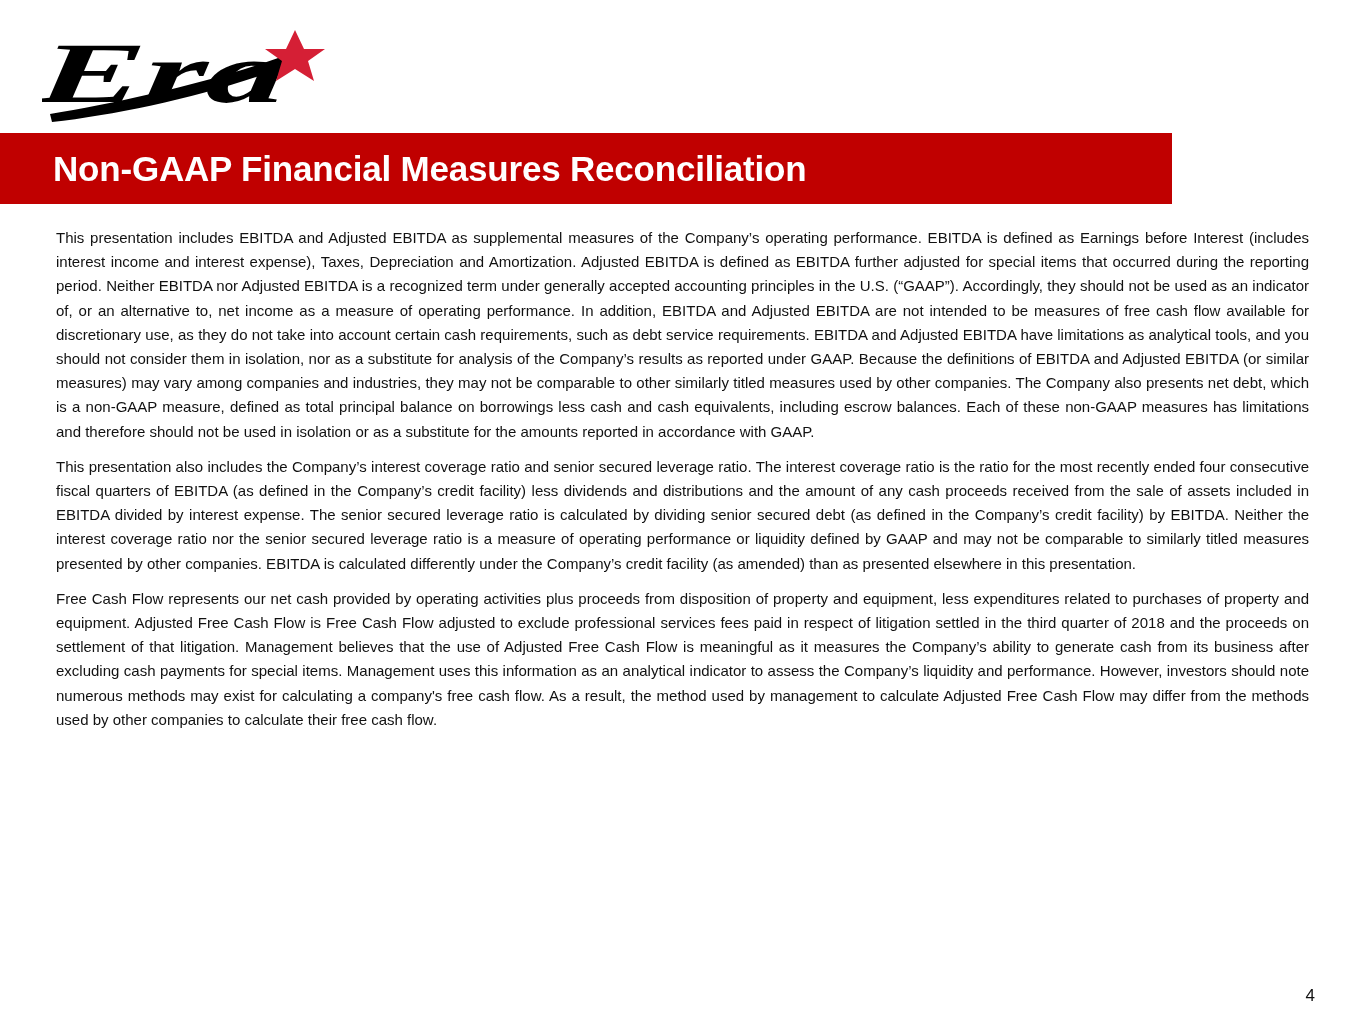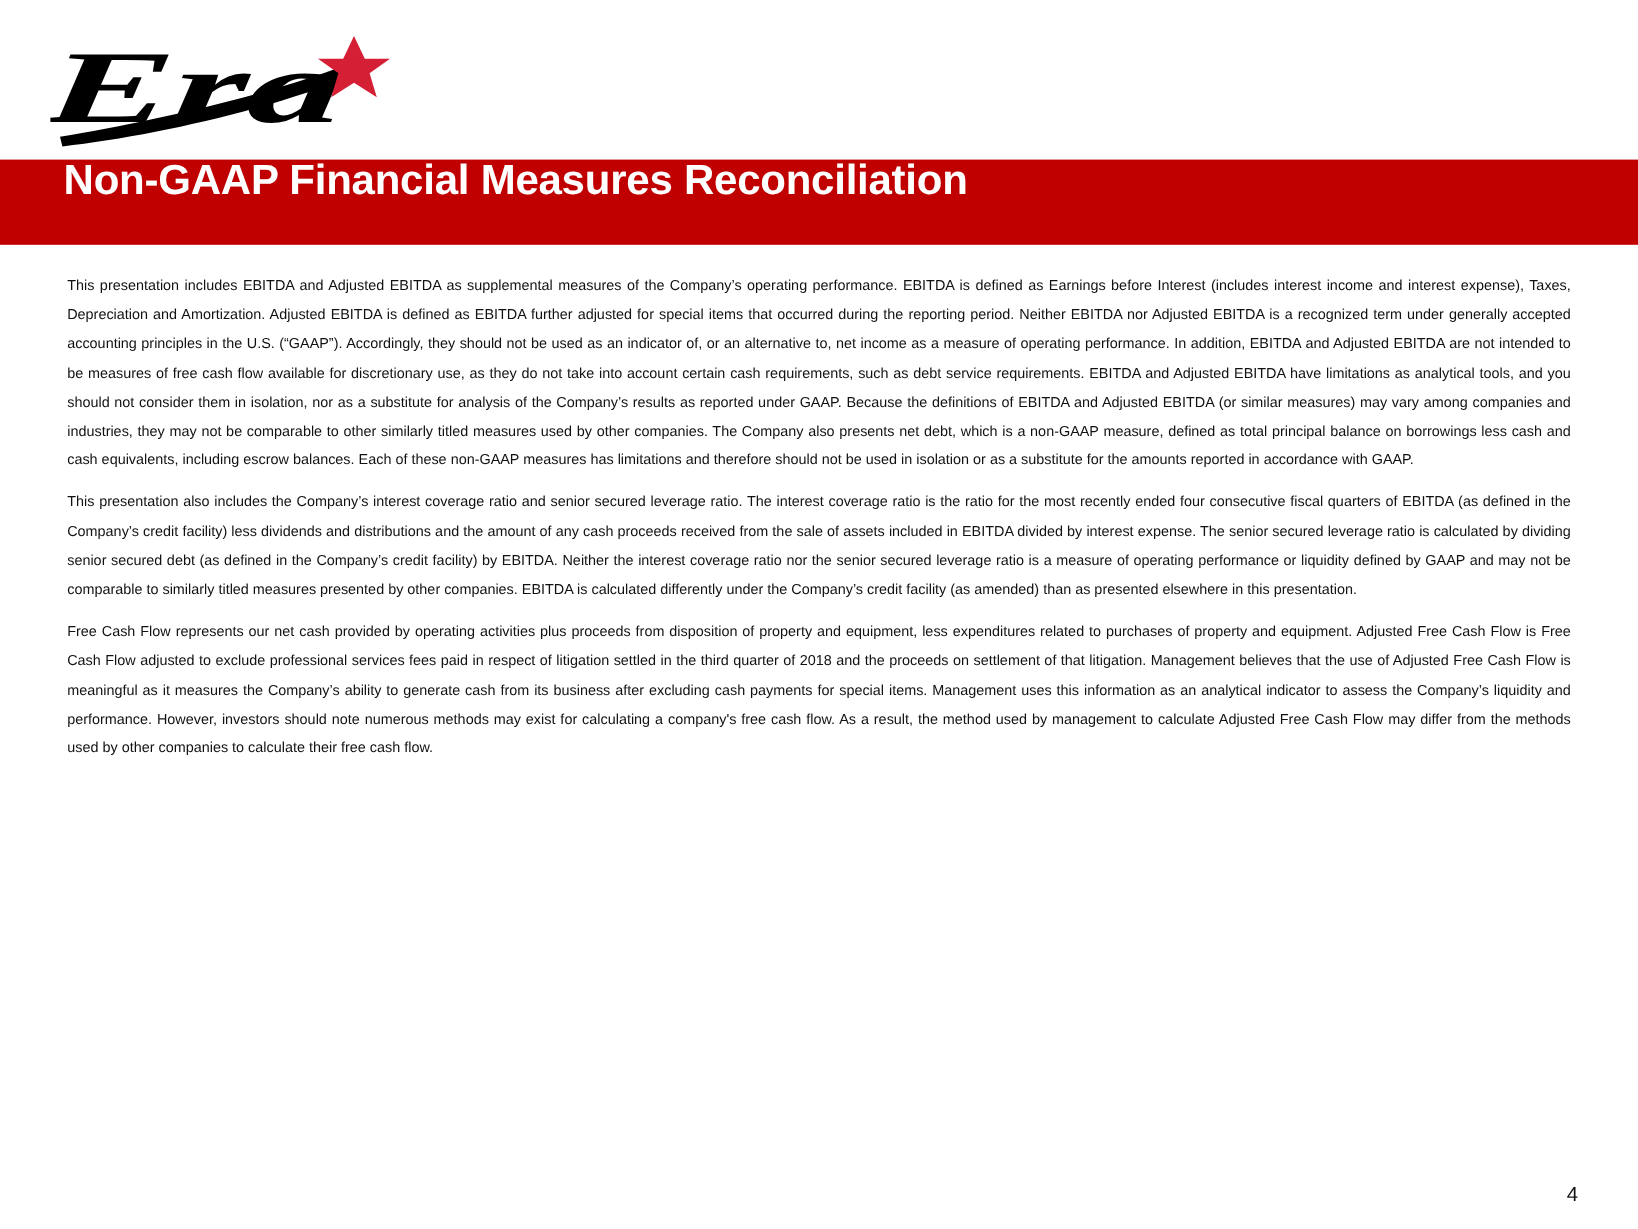--- a/index.html
+++ b/index.html
@@ -36,25 +36,25 @@
     display: block;
     width: 300px;
     height: 104px;
   }
 
   
   .title-banner {
     position: absolute;
     left: 0;
     top: 133px;
-    width: 1365px;
+    width: 1172px;
     height: 71px;
     background: #C00000;
     display: flex;
-    align-items: flex-start;
+    align-items: center;
   }
   .title-banner-text {
     margin-left: 53px;
     color: #ffffff;
     font-family: "Liberation Sans", sans-serif;
     font-size: 35px;
     font-weight: bold;
     letter-spacing: -0.2px;
     line-height: 1;
     white-space: nowrap;
@@ -63,21 +63,21 @@
   
   .body-copy {
     position: absolute;
     left: 56px;
     top: 226px;
     width: 1253px;
   }
   .para {
     margin: 0 0 11px 0;
     font-family: "Liberation Sans", sans-serif;
-    font-size: 12px;
+    font-size: 15px;
     line-height: 24.2px;
     text-align: justify;
     text-justify: inter-word;
     color: #111111;
     -webkit-hyphens: none;
     hyphens: none;
   }
   .para:last-child {
     margin-bottom: 0;
   }

